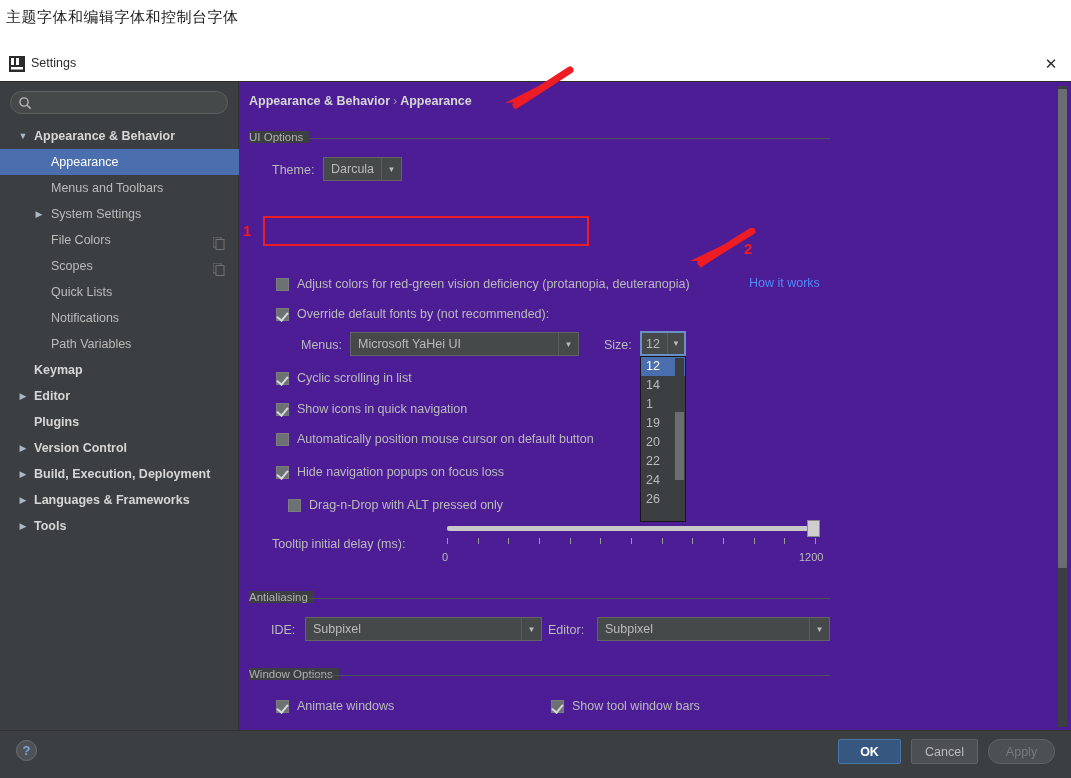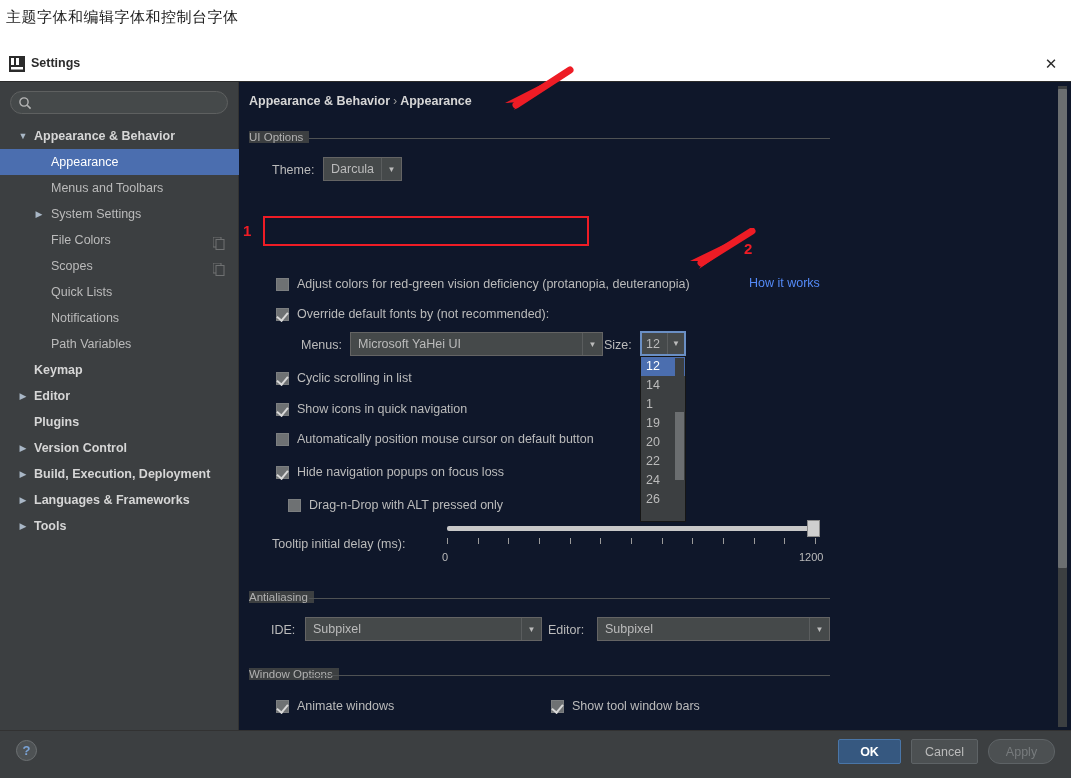--- a/index.html
+++ b/index.html
@@ -17,21 +17,20 @@
     position: absolute; left: 6px; top: 8px;
     font-size: 15px; color: #1b1b1b;
     font-family: "DejaVu Sans", sans-serif;
     letter-spacing: .5px;
   }
 
   
   .titlebar {
     position: absolute; left: 0; top: 48px; width: 1071px; height: 33px;
     background: #ffffff;
-    font-weight: bold;
   }
   .titlebar .app-icon {
     position: absolute; left: 9px; top: 8px; width: 16px; height: 16px;
   }
   .titlebar .title-text {
     position: absolute; left: 31px; top: 8px;
     font-size: 12.5px; color: #2b2b2b;
   }
   .titlebar .close-btn {
     position: absolute; right: 8px; top: 5px;
@@ -88,21 +87,21 @@
     position: absolute; right: 14px; top: 6px;
     width: 12px; height: 13px; opacity: .55;
   }
   
   .lv0 .tw { left: 16px; }   .lv0 .lbl { left: 34px; }
   .lv1 .tw { left: 32px; }   .lv1 .lbl { left: 51px; }
 
   
   .right-pane {
     position: absolute; left: 239px; top: 0; width: 832px; height: 649px;
-    background: #0f172a; overflow: hidden;
+    background: #4c1d95; overflow: hidden;
   }
   .breadcrumb {
     position: absolute; left: 10px; top: 12px;
     font-size: 12.5px; font-weight: bold; color: #d6d6d6; white-space: nowrap;
   }
   .breadcrumb .sep { font-weight: normal; color: #9a9a9a; padding: 0 3px; }
 
   
   .section {
     position: absolute; left: 10px; width: 581px; height: 14px;
@@ -365,21 +364,21 @@
         <span class="cblabel">Adjust colors for red-green vision deficiency (protanopia, deuteranopia)</span>
       </div>
       <span class="link" style="position:absolute; left:510px; top:194px;">How it works</span>
 
       <div class="cbrow" style="left:37px; top:222px;">
         <span class="cbox checked"></span>
         <span class="cblabel">Override default fonts by (not recommended):</span>
       </div>
 
       <span class="lbl-static" style="left:62px; top:256px;">Menus:</span>
-      <div class="combo" style="left:111px; top:250px; width:253px;">
+      <div class="combo" style="left:111px; top:250px; width:229px;">
         <span class="cval">Microsoft YaHei UI</span>
         <span class="carrow">▼</span>
       </div>
       <span class="lbl-static" style="left:365px; top:256px;">Size:</span>
       <div class="combo focused" style="left:401px; top:249px; width:46px; height:25px;">
         <span class="cval" style="padding-left:4px;">12</span>
         <span class="carrow" style="width:17px;">▼</span>
       </div>
 
       <div class="size-popup" style="left:401px; top:274px; width:46px; height:166px;" id="size-popup">

